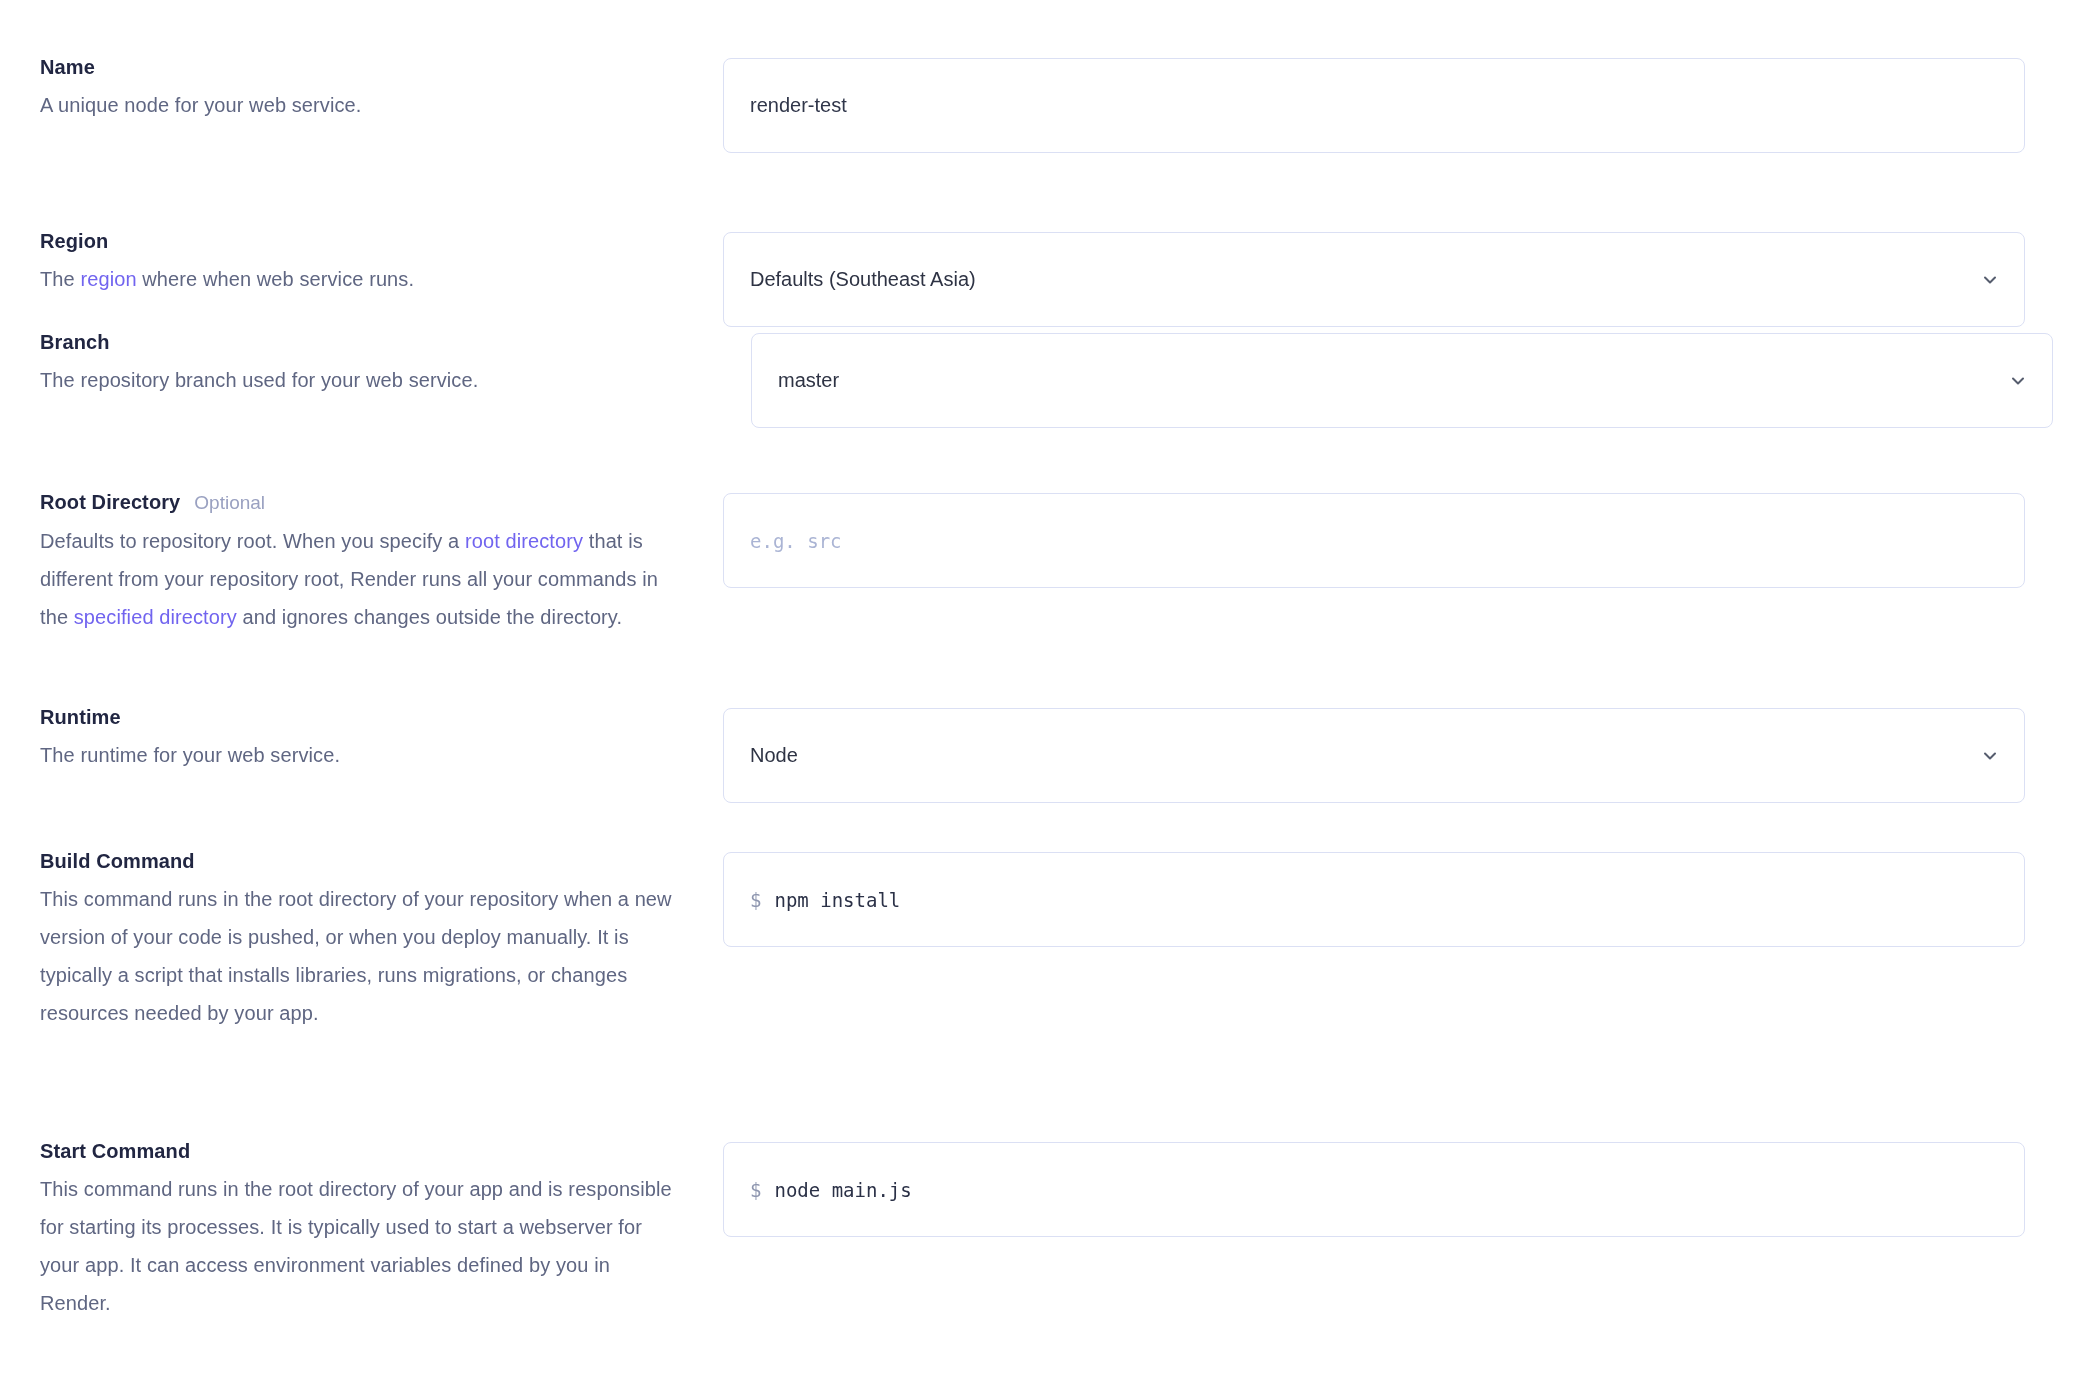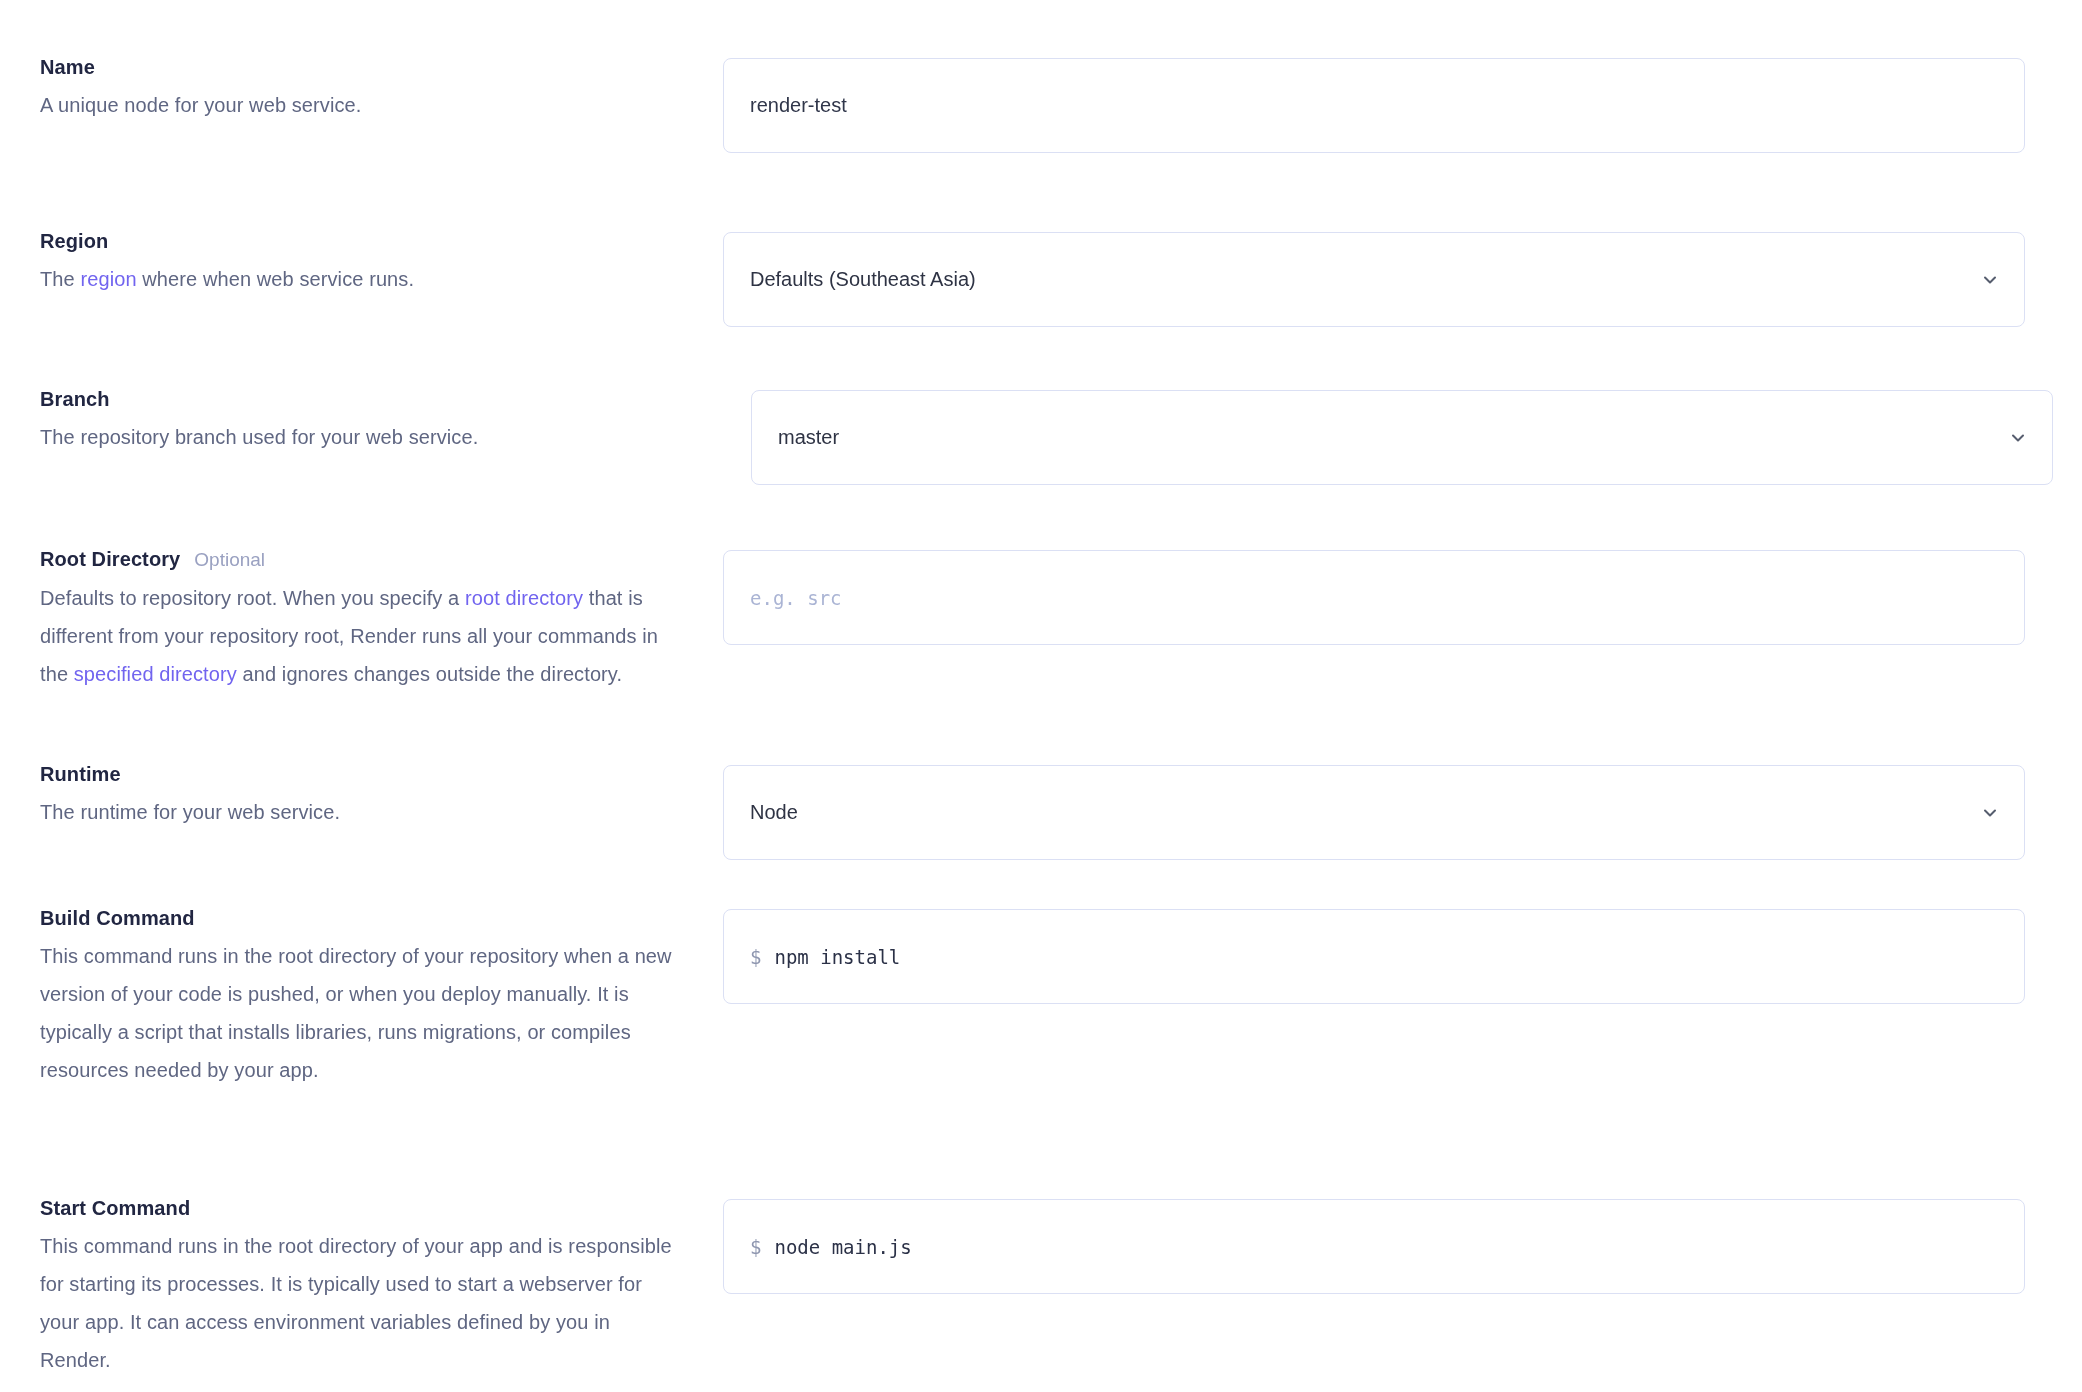--- a/index.html
+++ b/index.html
@@ -96,21 +96,21 @@
     flex: 1;
     border: none;
     outline: none;
     background: transparent;
     font-family: "DejaVu Sans Mono", monospace;
     font-size: 19px;
     color: #2b3147;
   }
   
   .mb-name   { margin-bottom: 73px; }
-  .mb-region { margin-bottom: 57px; }
+  .mb-region { }
   .mb-branch { margin-bottom: 59px; gap: 28px; }
   .mb-root   { margin-bottom: 66px; }
   .mb-runtime{ margin-bottom: 43px; }
   .mb-build  { margin-bottom: 104px; }
 </style>
 </head>
 <body>
 
 <div class="form-wrap">
 
@@ -188,21 +188,21 @@
           </svg>
       </div>
     </div>
   </div>
 
   <div class="field-row mb-build">
     <div class="field-left">
       <div class="field-label-line">
         <span class="field-label">Build Command</span>
       </div>
-      <div class="field-desc"><span>This command runs in the root directory of your repository when a new version of your code is pushed, or when you deploy manually. It is typically a script that installs libraries, runs migrations, or compiles resources needed by your app.</span></div>
+      <div class="field-desc"><span>This command runs in the root directory of your repository when a new version of your code is pushed, or when you deploy manually. It is typically a script that installs libraries, runs migrations, or changes resources needed by your app.</span></div>
     </div>
     <div class="control-col">
       <div class="command-box">
         <span class="shell-prompt">$</span>
         <input class="command-input" type="text" value="npm install" style="">
       </div>
     </div>
   </div>
 
   <div class="field-row">

